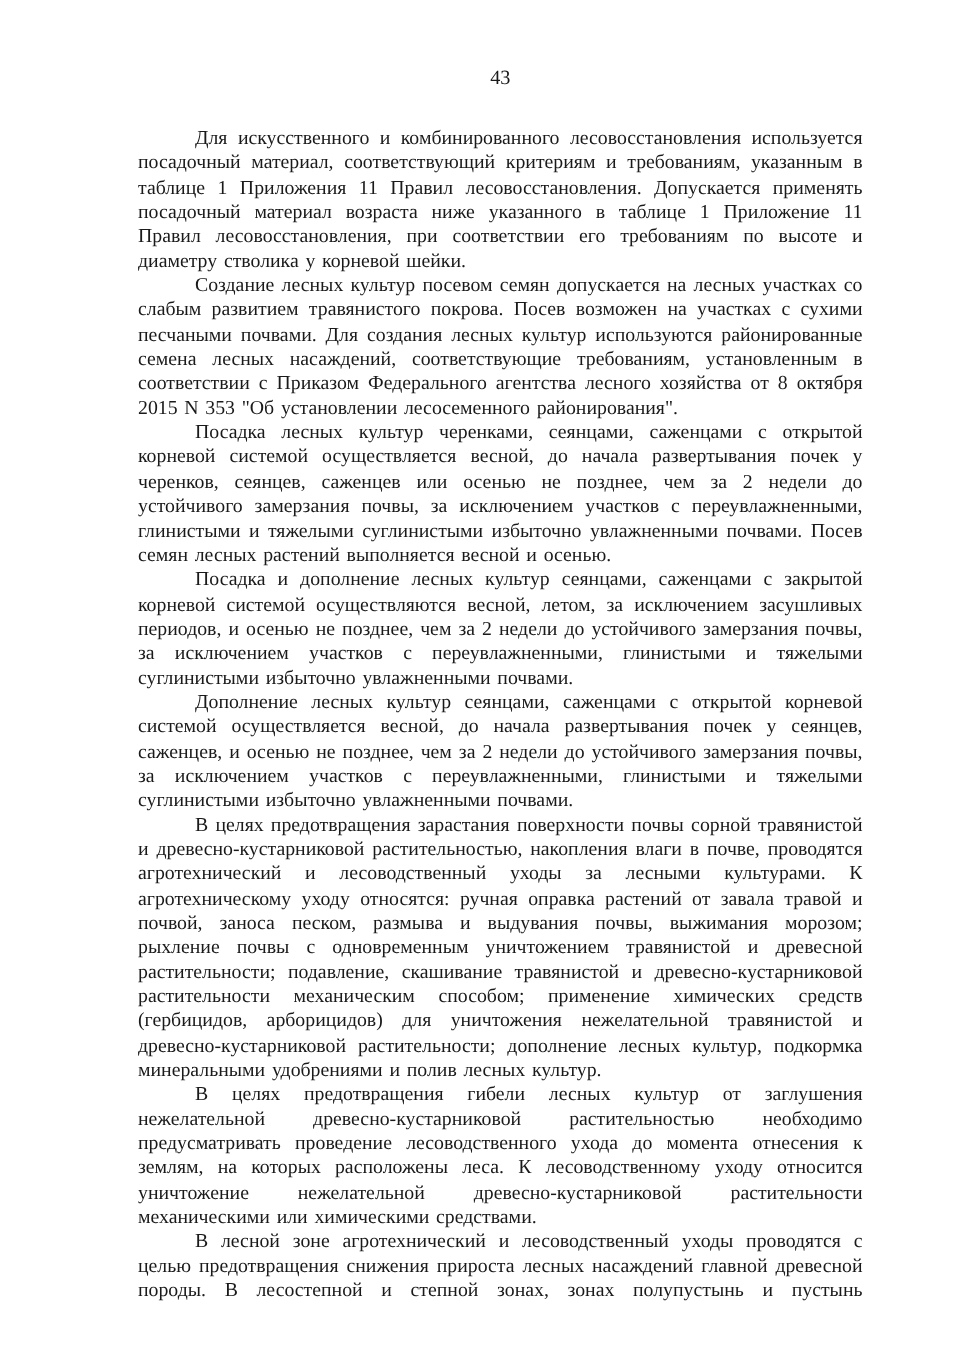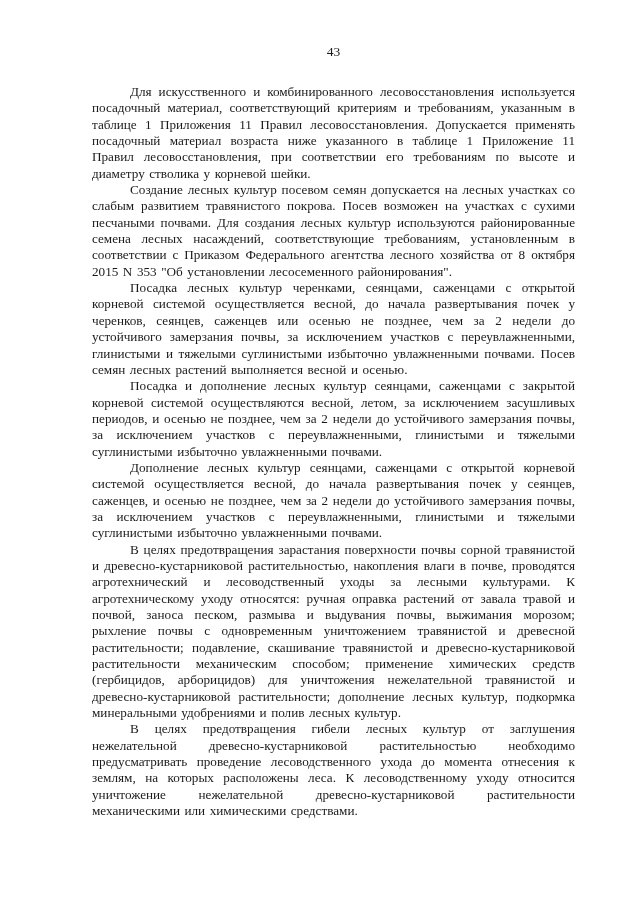--- a/index.html
+++ b/index.html
@@ -53,14 +53,15 @@
   <div class="page-number">43</div>
 
   <div class="content">
     <p class="para">Для искусственного и комбинированного лесовосстановления используется посадочный материал, соответствующий критериям и требованиям, указанным в таблице 1 Приложения 11 Правил лесовосстановления. Допускается применять посадочный материал возраста ниже указанного в таблице 1 Приложение 11 Правил лесовосстановления, при соответствии его требованиям по высоте и диаметру стволика у корневой шейки.</p>
     <p class="para">Создание лесных культур посевом семян допускается на лесных участках со слабым развитием травянистого покрова. Посев возможен на участках с сухими песчаными почвами. Для создания лесных культур используются районированные семена лесных насаждений, соответствующие требованиям, установленным в соответствии с Приказом Федерального агентства лесного хозяйства от 8 октября 2015 N 353 "Об установлении лесосеменного районирования".</p>
     <p class="para">Посадка лесных культур черенками, сеянцами, саженцами с открытой корневой системой осуществляется весной, до начала развертывания почек у черенков, сеянцев, саженцев или осенью не позднее, чем за 2 недели до устойчивого замерзания почвы, за исключением участков с переувлажненными, глинистыми и тяжелыми суглинистыми избыточно увлажненными почвами. Посев семян лесных растений выполняется весной и осенью.</p>
     <p class="para">Посадка и дополнение лесных культур сеянцами, саженцами с закрытой корневой системой осуществляются весной, летом, за исключением засушливых периодов, и осенью не позднее, чем за 2 недели до устойчивого замерзания почвы, за исключением участков с переувлажненными, глинистыми и тяжелыми суглинистыми избыточно увлажненными почвами.</p>
     <p class="para">Дополнение лесных культур сеянцами, саженцами с открытой корневой системой осуществляется весной, до начала развертывания почек у сеянцев, саженцев, и осенью не позднее, чем за 2 недели до устойчивого замерзания почвы, за исключением участков с переувлажненными, глинистыми и тяжелыми суглинистыми избыточно увлажненными почвами.</p>
     <p class="para">В целях предотвращения зарастания поверхности почвы сорной травянистой и древесно-кустарниковой растительностью, накопления влаги в почве, проводятся агротехнический и лесоводственный уходы за лесными культурами. К агротехническому уходу относятся: ручная оправка растений от завала травой и почвой, заноса песком, размыва и выдувания почвы, выжимания морозом; рыхление почвы с одновременным уничтожением травянистой и древесной растительности; подавление, скашивание травянистой и древесно-кустарниковой растительности механическим способом; применение химических средств (гербицидов, арборицидов) для уничтожения нежелательной травянистой и древесно-кустарниковой растительности; дополнение лесных культур, подкормка минеральными удобрениями и полив лесных культур.</p>
     <p class="para">В целях предотвращения гибели лесных культур от заглушения нежелательной древесно-кустарниковой растительностью необходимо предусматривать проведение лесоводственного ухода до момента отнесения к землям, на которых расположены леса. К лесоводственному уходу относится уничтожение нежелательной древесно-кустарниковой растительности механическими или химическими средствами.</p>
+    <p class="para justify-last">В лесной зоне агротехнический и лесоводственный уходы проводятся с целью предотвращения снижения прироста лесных насаждений главной древесной породы. В лесостепной и степной зонах, зонах полупустынь и пустынь</p>
   </div>
 </div>
 
 </body></html>

